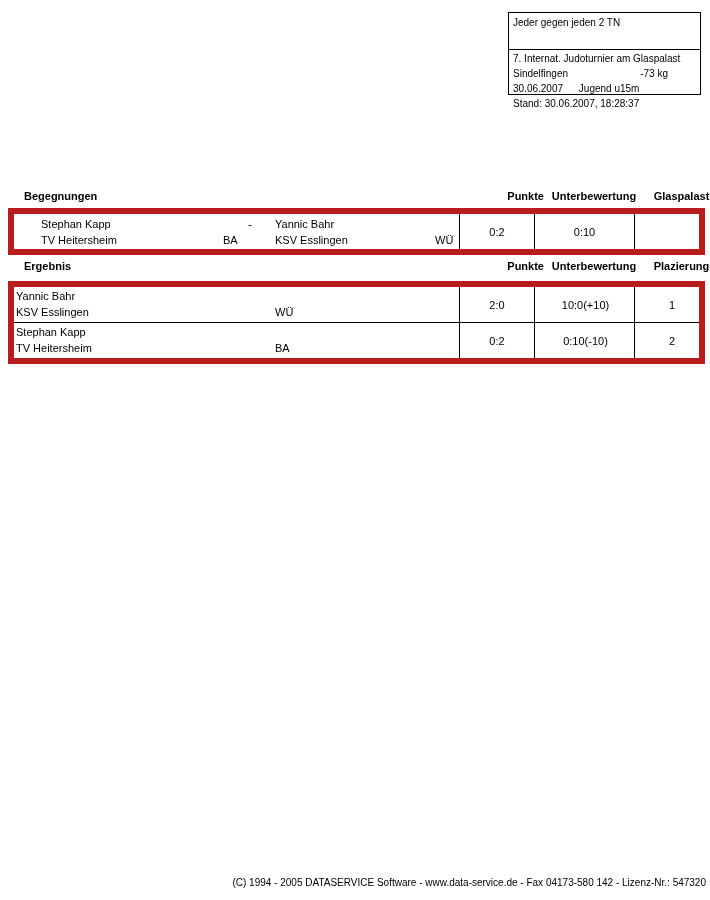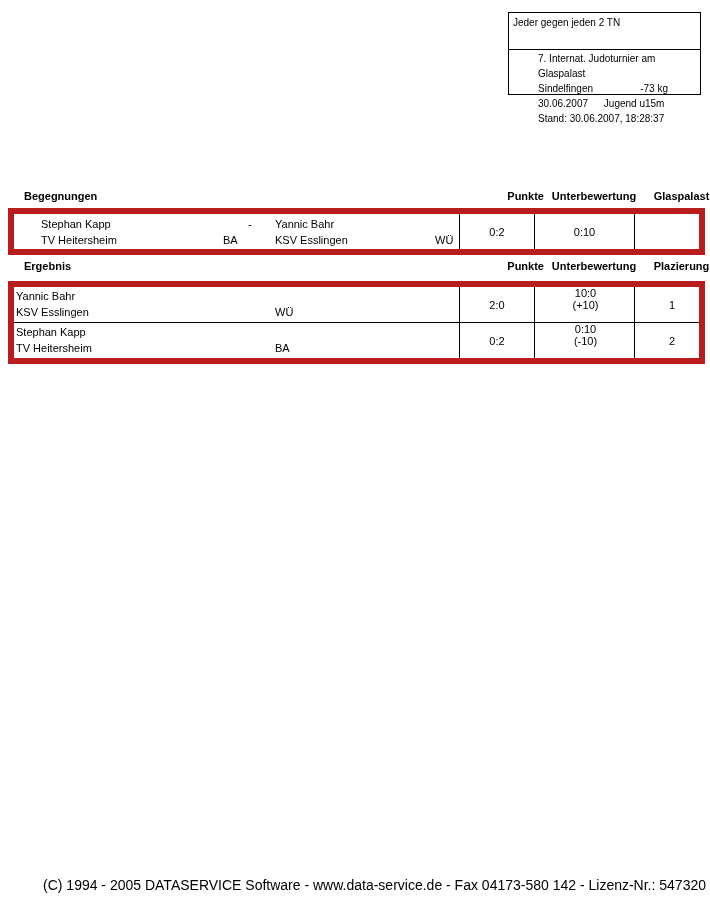--- a/index.html
+++ b/index.html
@@ -19,21 +19,21 @@
     width: 193px; height: 83px;
     border: 1px solid #000;
     font-size: 10px;
     line-height: 15px;
   }
   .header-box .cell1 {
     height: 37px;
     border-bottom: 1px solid #000;
     padding: 2px 4px;
   }
-  .header-box .cell2 { padding: 1px 4px; margin-left: 25px; }
+  .header-box .cell2 { padding: 1px 4px; }
   .hb-line2 {
     display: flex;
     justify-content: space-between;
     padding-right: 28px;
   }
   .hb-line3 .age { margin-left: 13px; }
 
   
   .sect-row { left: 14px; width: 710px; height: 14px; font-size: 11px; font-weight: bold; }
   .sect-title   { position: absolute; left: 10px; top: 0; white-space: nowrap; }
@@ -51,44 +51,43 @@
     display: grid;
     grid-template-columns: 445px 75px 100px 75px;
     height: 35px;
   }
   .trow.divider { border-bottom: 1px solid #000; height: 36px; }
   .tcell { position: relative; }
   .tcell + .tcell { border-left: 1px solid #000; }
   .center-cell { display: flex; align-items: center; justify-content: center; }
   .uw-cell {
     display: flex; align-items: center;
-    justify-content: flex-start;
+    justify-content: center;
     padding: 0 10px 0 12px;
-    flex-direction: column;
   }
   .names-cell span { position: absolute; white-space: nowrap; line-height: 13px; }
 
   
   .b-f1name { left: 27px;  top: 4px; }
   .b-sep    { left: 234px; top: 4px; }
   .b-f2name { left: 261px; top: 4px; }
   .b-f1club { left: 27px;  top: 20px; }
   .b-f1reg  { left: 209px; top: 20px; }
   .b-f2club { left: 261px; top: 20px; }
   .b-f2reg  { left: 421px; top: 20px; }
 
   
   .e-name { left: 2px;   top: 3px; }
   .e-club { left: 2px;   top: 19px; }
   .e-reg  { left: 261px; top: 19px; }
 
   
   .footer {
     right: 4px; top: 877px;
-    font-size: 14px;
+    font-size: 10px;
     white-space: nowrap;
   }
 </style>
 </head>
 <body>
 
 <div class="abs header-box">
   <div class="cell1">Jeder gegen jeden 2 TN</div>
   <div class="cell2">
     <div>7. Internat. Judoturnier am Glaspalast</div>

